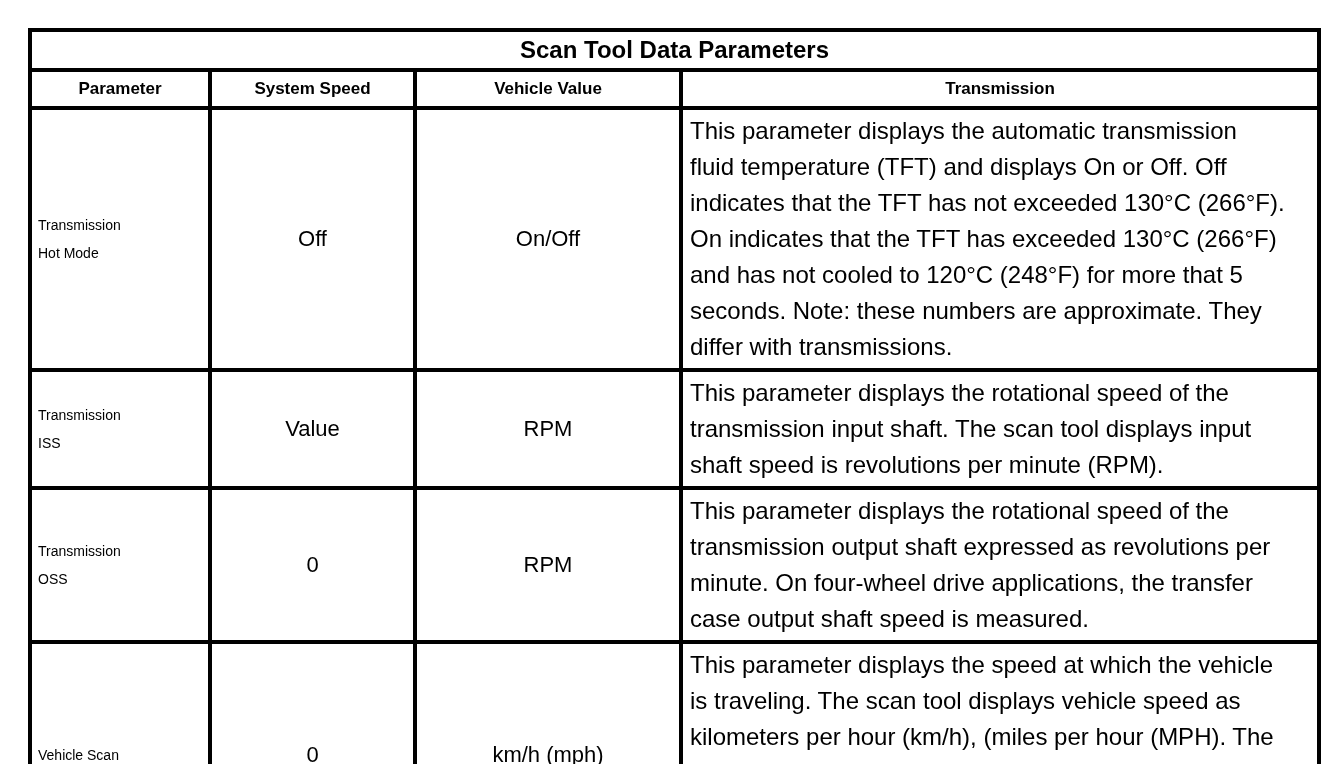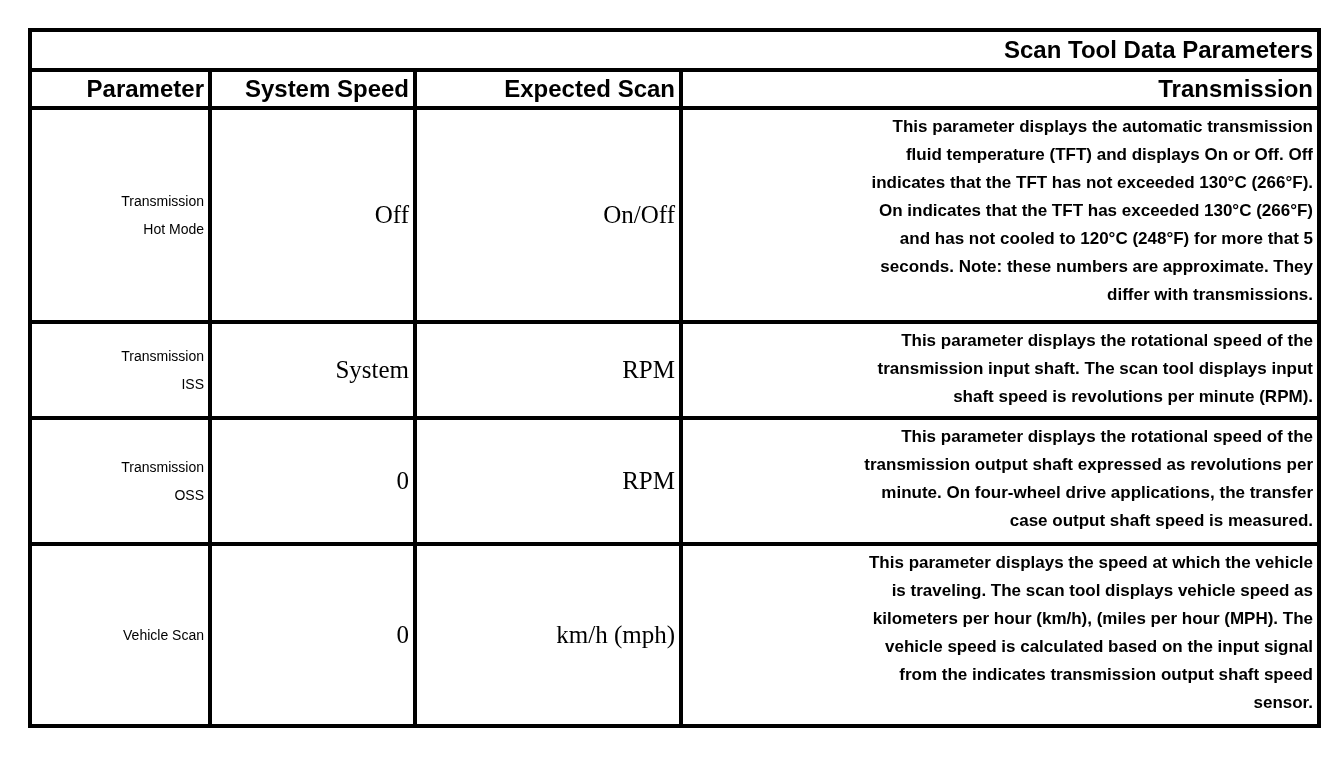--- a/index.html
+++ b/index.html
@@ -22,106 +22,103 @@
     left: 28px;
     top: 28px;
     width: 1289px;
     border-collapse: collapse;
     table-layout: fixed;
     background: #ffffff;
   }
   table.scan-table td, table.scan-table th {
     border: 4px solid #000000;
     overflow: hidden;
-    text-align: right;
   }
   tr.title-row { height: 40px; }
   td.title-cell {
     text-align: center;
     vertical-align: middle;
     font-weight: bold;
     font-size: 24px;
     padding: 2px 4px;
   }
   tr.header-row { height: 38px; }
   th.col-header {
     text-align: center;
     vertical-align: middle;
     font-weight: bold;
-    font-size: 24px;
+    font-size: 17px;
     padding: 2px 4px;
   }
   tr.data-row-1 { height: 214px; }
   tr.data-row-2 { height: 96px; }
   tr.data-row-3 { height: 126px; }
   tr.data-row-4 { height: 182px; }
   td.param-cell {
     text-align: left;
     vertical-align: middle;
     font-size: 14px;
     line-height: 28px;
     padding: 2px 4px 2px 6px;
     white-space: pre-line;
   }
   td.state-cell, td.value-cell {
     text-align: center;
     vertical-align: middle;
-    font-size: 25px;
+    font-size: 22px;
     line-height: 28px;
     padding: 2px 4px;
-    font-family: Liberation Serif, serif;
   }
   td.desc-cell {
     text-align: left;
     vertical-align: top;
-    font-size: 17px;
-    line-height: 28px;
+    font-size: 24px;
+    line-height: 36px;
     padding: 3px 4px 3px 7px;
     white-space: pre-line;
-    font-weight: bold;
   }
 </style>
 </head>
 <body>
 
 <div class="page">
   <table class="scan-table">
     <colgroup>
       <col style="width:180px">
       <col style="width:205px">
       <col style="width:266px">
       <col style="width:638px">
     </colgroup>
     <tbody>
       <tr class="title-row">
         <td class="title-cell" colspan="4">Scan Tool Data Parameters</td>
       </tr>
       <tr class="header-row">
         <th class="col-header">Parameter</th>
         <th class="col-header">System Speed</th>
-        <th class="col-header">Expected Scan</th>
+        <th class="col-header">Vehicle Value</th>
         <th class="col-header">Transmission</th>
       </tr>
       <tr class="data-row-1">
         <td class="param-cell">Transmission
 Hot Mode</td>
         <td class="state-cell">Off</td>
         <td class="value-cell">On/Off</td>
         <td class="desc-cell">This parameter displays the automatic transmission
 fluid temperature (TFT) and displays On or Off. Off
 indicates that the TFT has not exceeded 130°C (266°F).
 On indicates that the TFT has exceeded 130°C (266°F)
 and has not cooled to 120°C (248°F) for more that 5
 seconds. Note: these numbers are approximate. They
 differ with transmissions.</td>
       </tr>
       <tr class="data-row-2">
         <td class="param-cell">Transmission
 ISS</td>
-        <td class="state-cell">System</td>
+        <td class="state-cell">Value</td>
         <td class="value-cell">RPM</td>
         <td class="desc-cell">This parameter displays the rotational speed of the
 transmission input shaft. The scan tool displays input
 shaft speed is revolutions per minute (RPM).</td>
       </tr>
       <tr class="data-row-3">
         <td class="param-cell">Transmission
 OSS</td>
         <td class="state-cell">0</td>
         <td class="value-cell">RPM</td>

